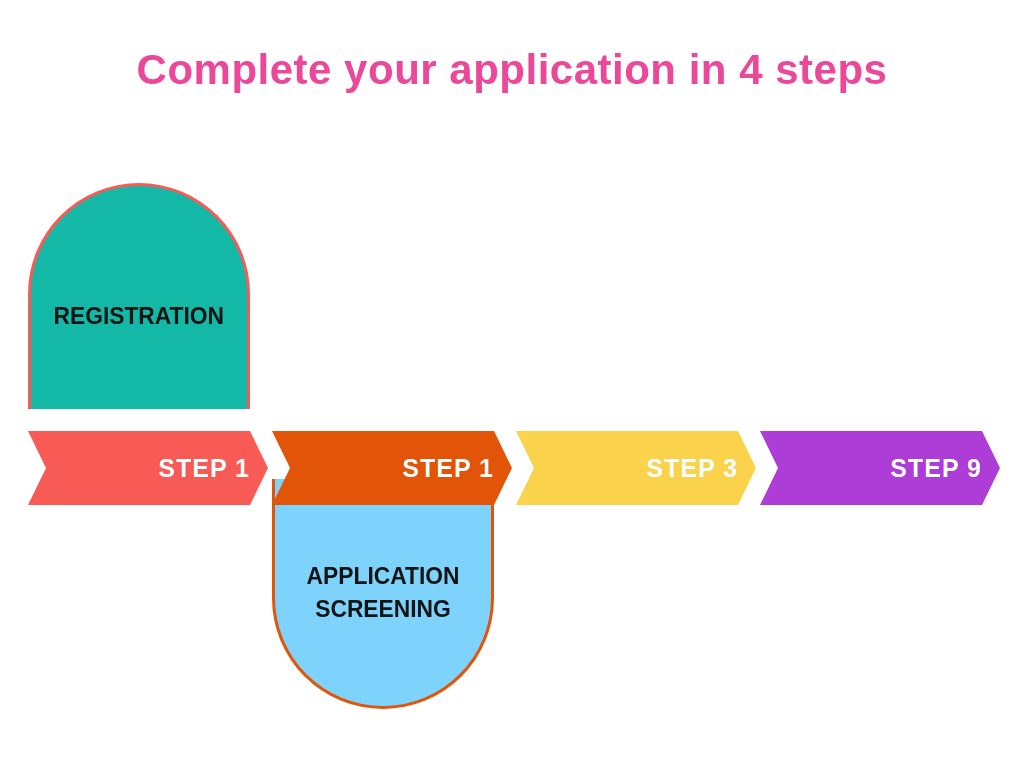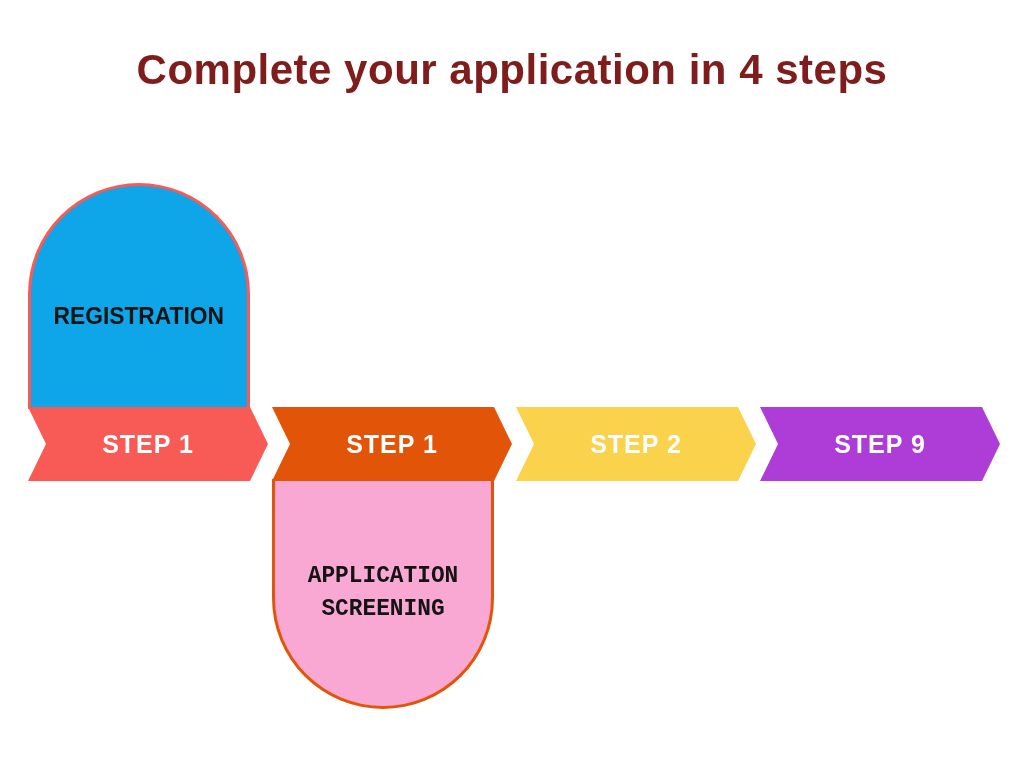--- a/index.html
+++ b/index.html
@@ -14,21 +14,21 @@
     width: 1024px; height: 768px;
     background: #FFFFFF;
   }
   .title {
     position: absolute;
     top: 46px; left: 0; width: 1024px;
     text-align: center;
     font-size: 42px;
     font-weight: bold;
     letter-spacing: 0.5px;
-    color: #7f1d1d;
+    color: #ec4899;
   }
   .unit {
     position: absolute;
     top: 0;
     width: 240px; height: 768px;
   }
   .u0 { left: 28px; }
   .u1 { left: 272px; }
   .u2 { left: 516px; }
   .u3 { left: 760px; }
@@ -61,65 +61,65 @@
     font-weight: bold;
     line-height: 1.35;
     color: #141414;
     letter-spacing: 0px;
     transform: scaleX(0.95);
   }
   .arch.top .arch-label { margin-top: 38px; }
 
   .banner {
     position: absolute;
-    top: 407px; left: 0;
+    top: 431px; left: 0;
     width: 240px; height: 74px;
     clip-path: polygon(0 0, calc(100% - 18px) 0, 100% 50%, calc(100% - 18px) 100%, 0 100%, 18px 50%);
     display: flex;
     align-items: center;
-    justify-content: center;
+    justify-content: flex-end;
     box-sizing: border-box;
     padding: 0 18px;
     z-index: 2;
   }
   .banner-label {
     color: #FFFFFF;
     font-size: 25px;
     font-weight: bold;
     letter-spacing: 1px;
   }
 </style>
 </head>
 <body>
 
 <div class="canvas">
 
   <div class="title">Complete your application in 4 steps</div>
 
   <div class="unit u0">
-    <div class="arch top" style="border-color: rgb(248, 91, 85); background-color: #0ea5e9;">
+    <div class="arch top" style="border-color: rgb(248, 91, 85); background-color: #14b8a6;">
       <span class="arch-label">REGISTRATION</span>
     </div>
     <div class="banner" style="background-color: rgb(248, 91, 85);">
       <span class="banner-label">STEP 1</span>
     </div>
   </div>
 
   <div class="unit u1">
-    <div class="arch bottom" style="border-color: rgb(226, 85, 8); background-color: #f9a8d4; font-family: Liberation Mono, monospace;">
+    <div class="arch bottom" style="border-color: rgb(226, 85, 8); background-color: #7dd3fc;">
       <span class="arch-label">APPLICATION SCREENING</span>
     </div>
     <div class="banner" style="background-color: rgb(226, 85, 8);">
       <span class="banner-label">STEP 1</span>
     </div>
   </div>
 
   <div class="unit u2">
     <div class="banner" style="background-color: rgb(250, 210, 75);">
-      <span class="banner-label">STEP 2</span>
+      <span class="banner-label">STEP 3</span>
     </div>
   </div>
 
   <div class="unit u3">
     <div class="banner" style="background-color: rgb(174, 61, 216);">
       <span class="banner-label">STEP 9</span>
     </div>
   </div>
 
 </div>

